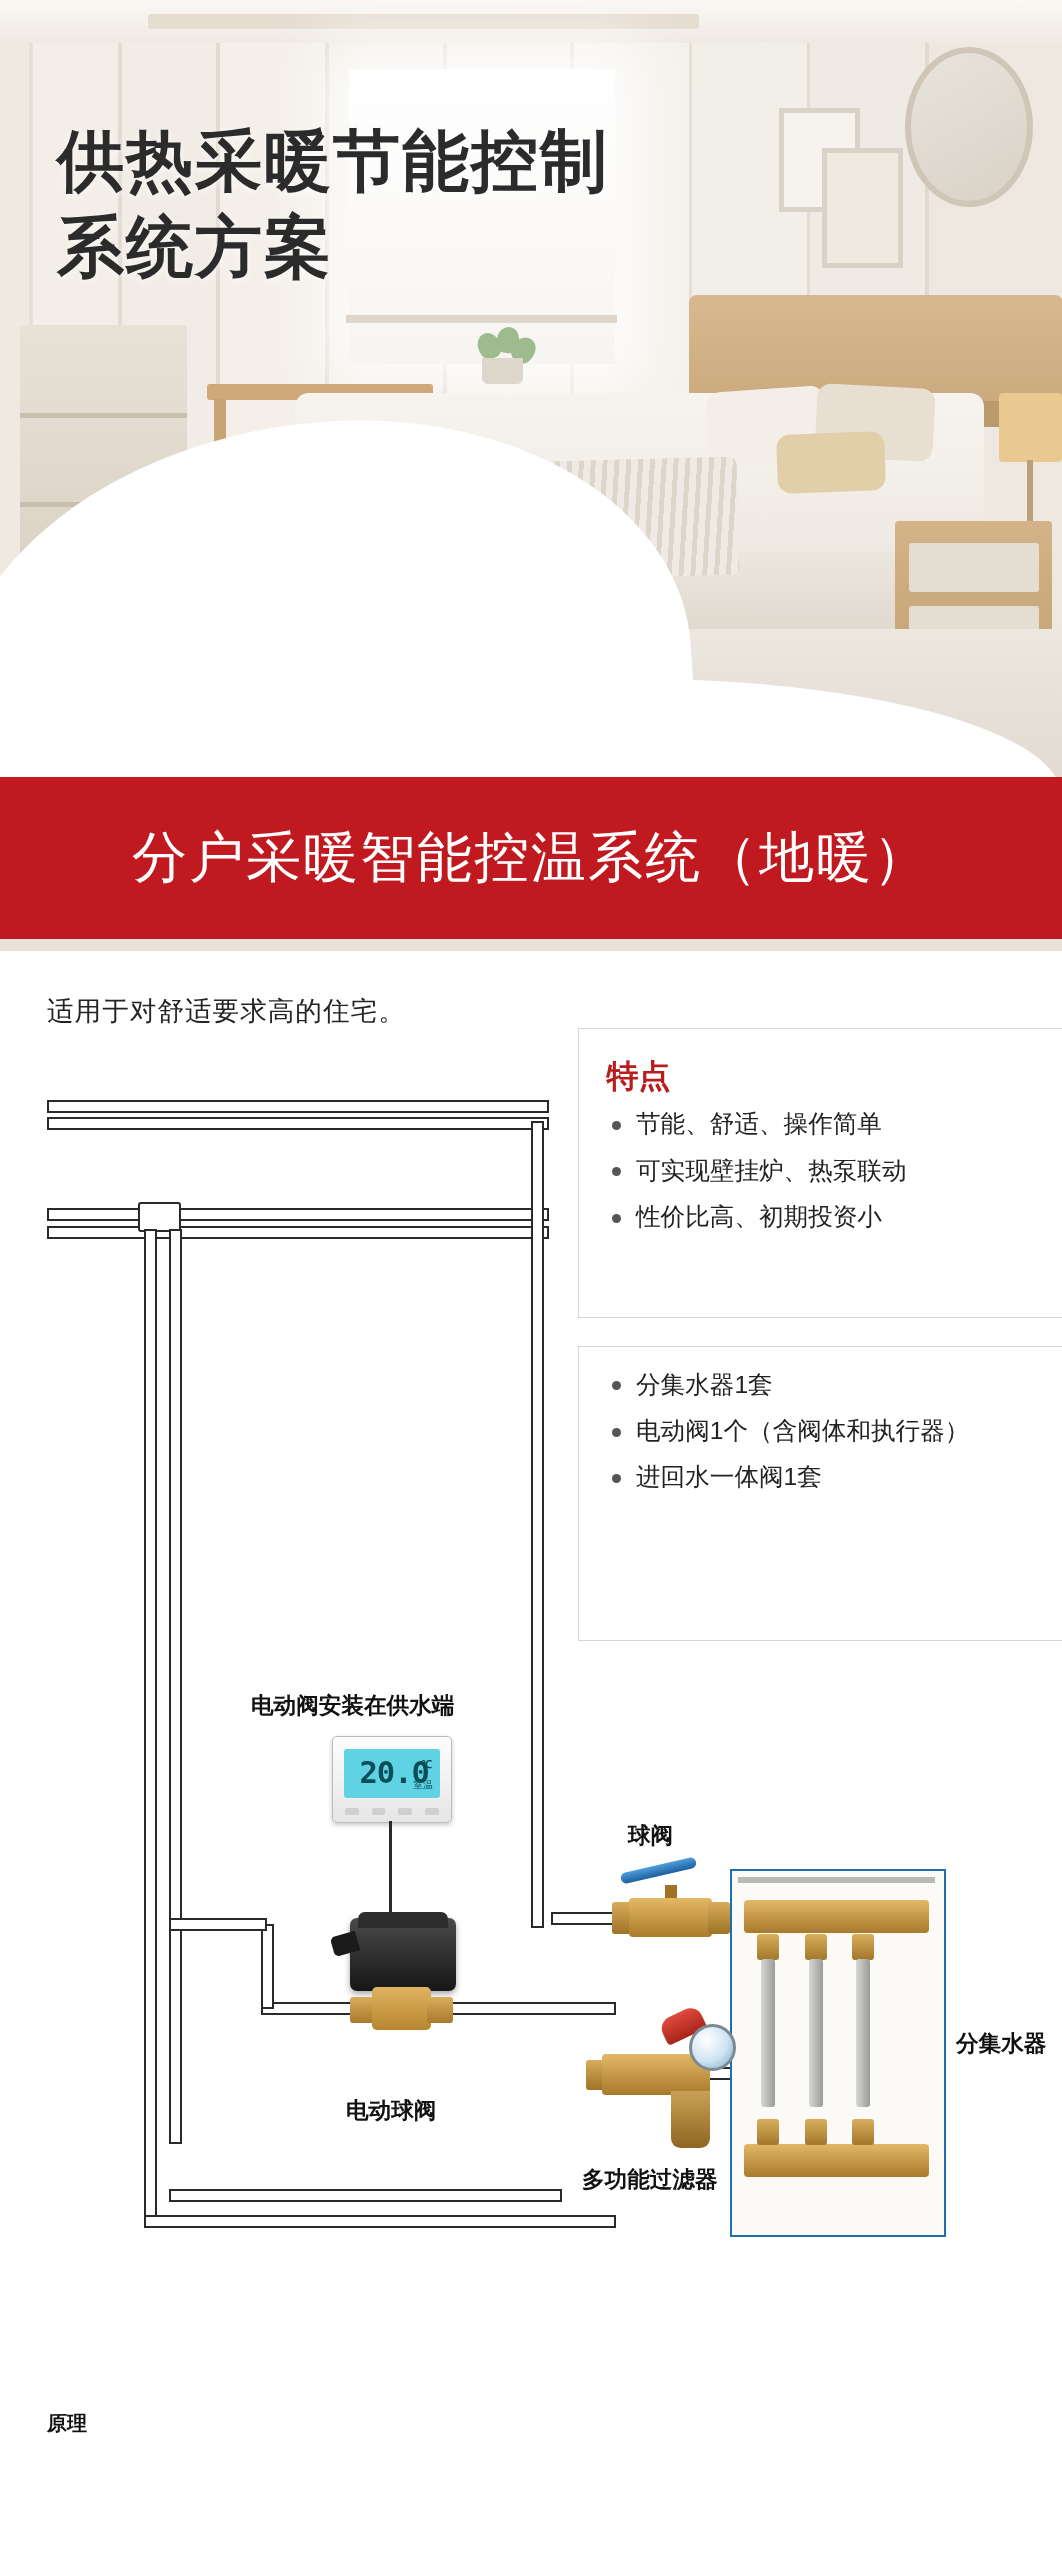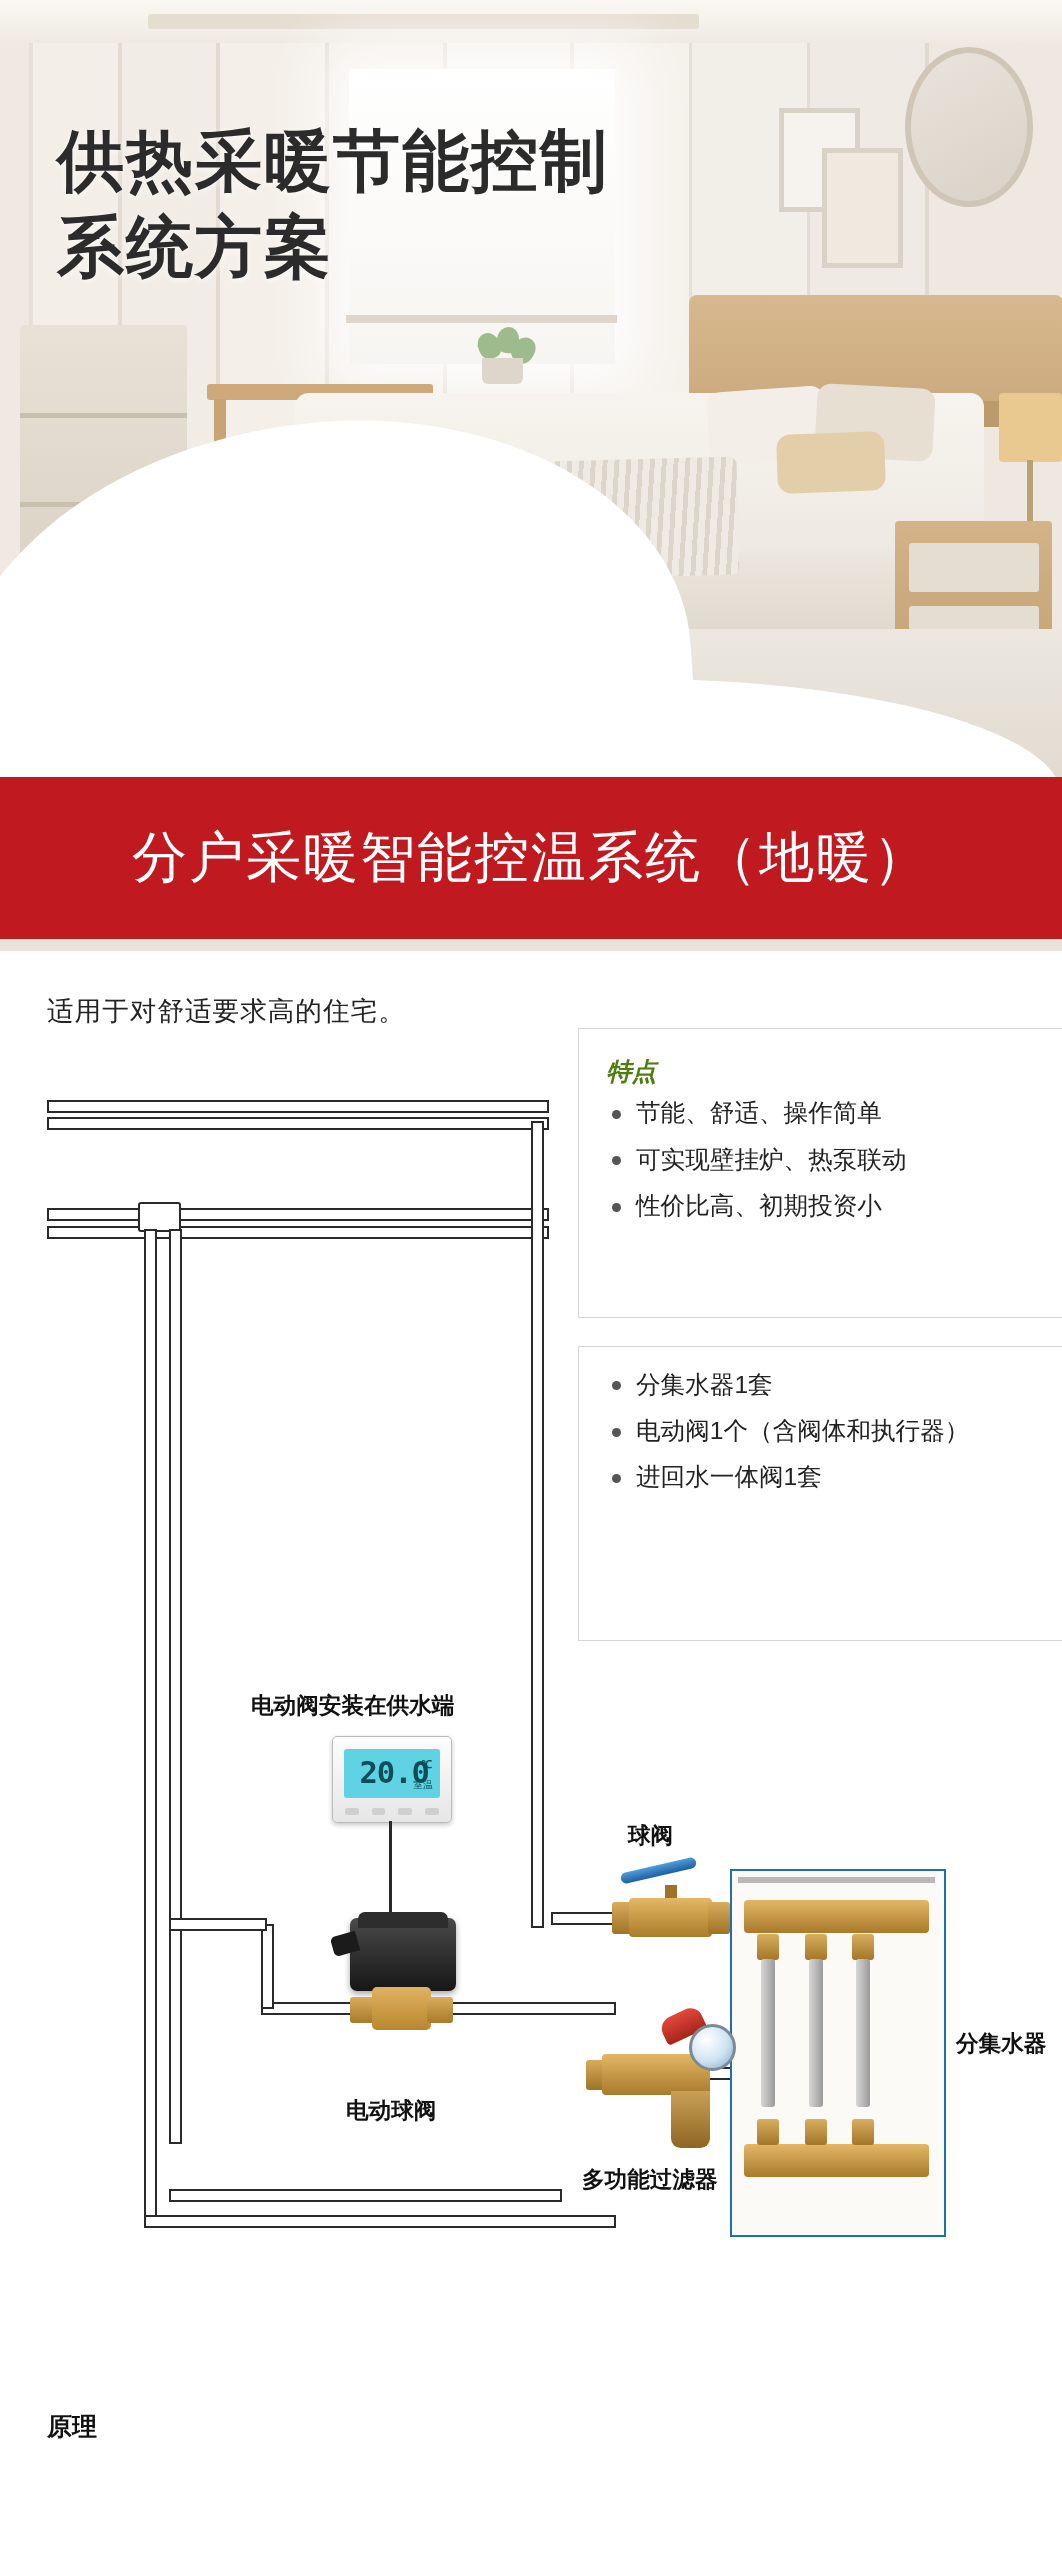--- a/index.html
+++ b/index.html
@@ -216,24 +216,23 @@
     position: absolute;
     border: 1px solid #d6d6d6;
     background: #fff;
     box-sizing: border-box;
     padding: 25.6px 27.5px 25.6px 27.5px;
   }
   .card-features { left: 578px; top: 1028px; width: 492px; height: 290px; }
   .card-config   { left: 578px; top: 1346px; width: 492px; height: 295px; }
   .card h3 {
     margin: 0 0 13.8px 0;
-    font-size: 25px;
-    color: #4d7c0f;
+    font-size: 32px;
+    color: #b91c1c;
     font-weight: bold;
-    font-style: italic;
   }
   .card ul { margin: 0; padding: 0; list-style: none; }
   .card li {
     position: relative;
     padding-left: 29.5px;
     font-size: 24.6px;
     color: #222;
     line-height: 1.0;
     margin-bottom: 21.6px;
     white-space: nowrap;
@@ -460,21 +459,21 @@
   }
 
   
   .footer {
     position: absolute;
     left: 47px; top: 2410px;
     width: 974px;
   }
   .footer h4 {
     margin: 0 0 11.8px 0;
-    font-size: 25px;
+    font-size: 20px;
     font-weight: bold;
     color: #111;
   }
   .footer p {
     margin: 0;
     font-size: 20.7px;
     line-height: 1.65;
     color: #2a2a2a;
   }
 </style>

